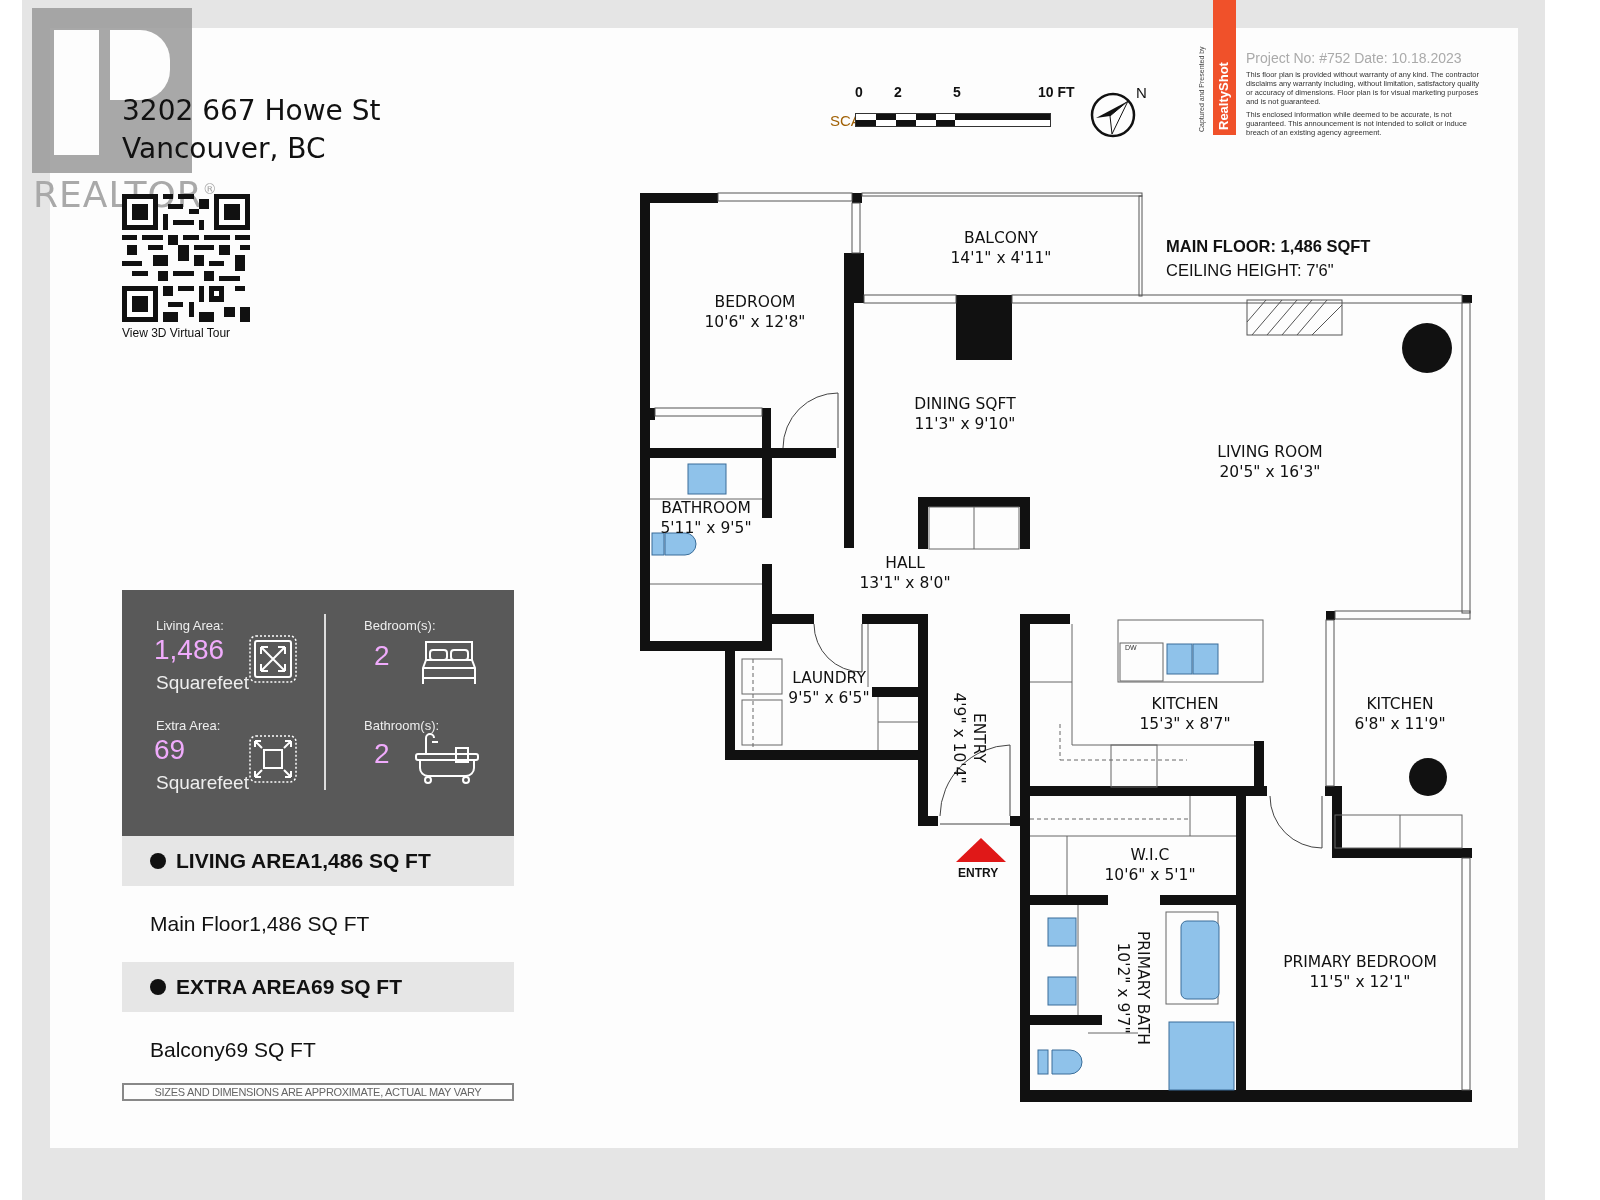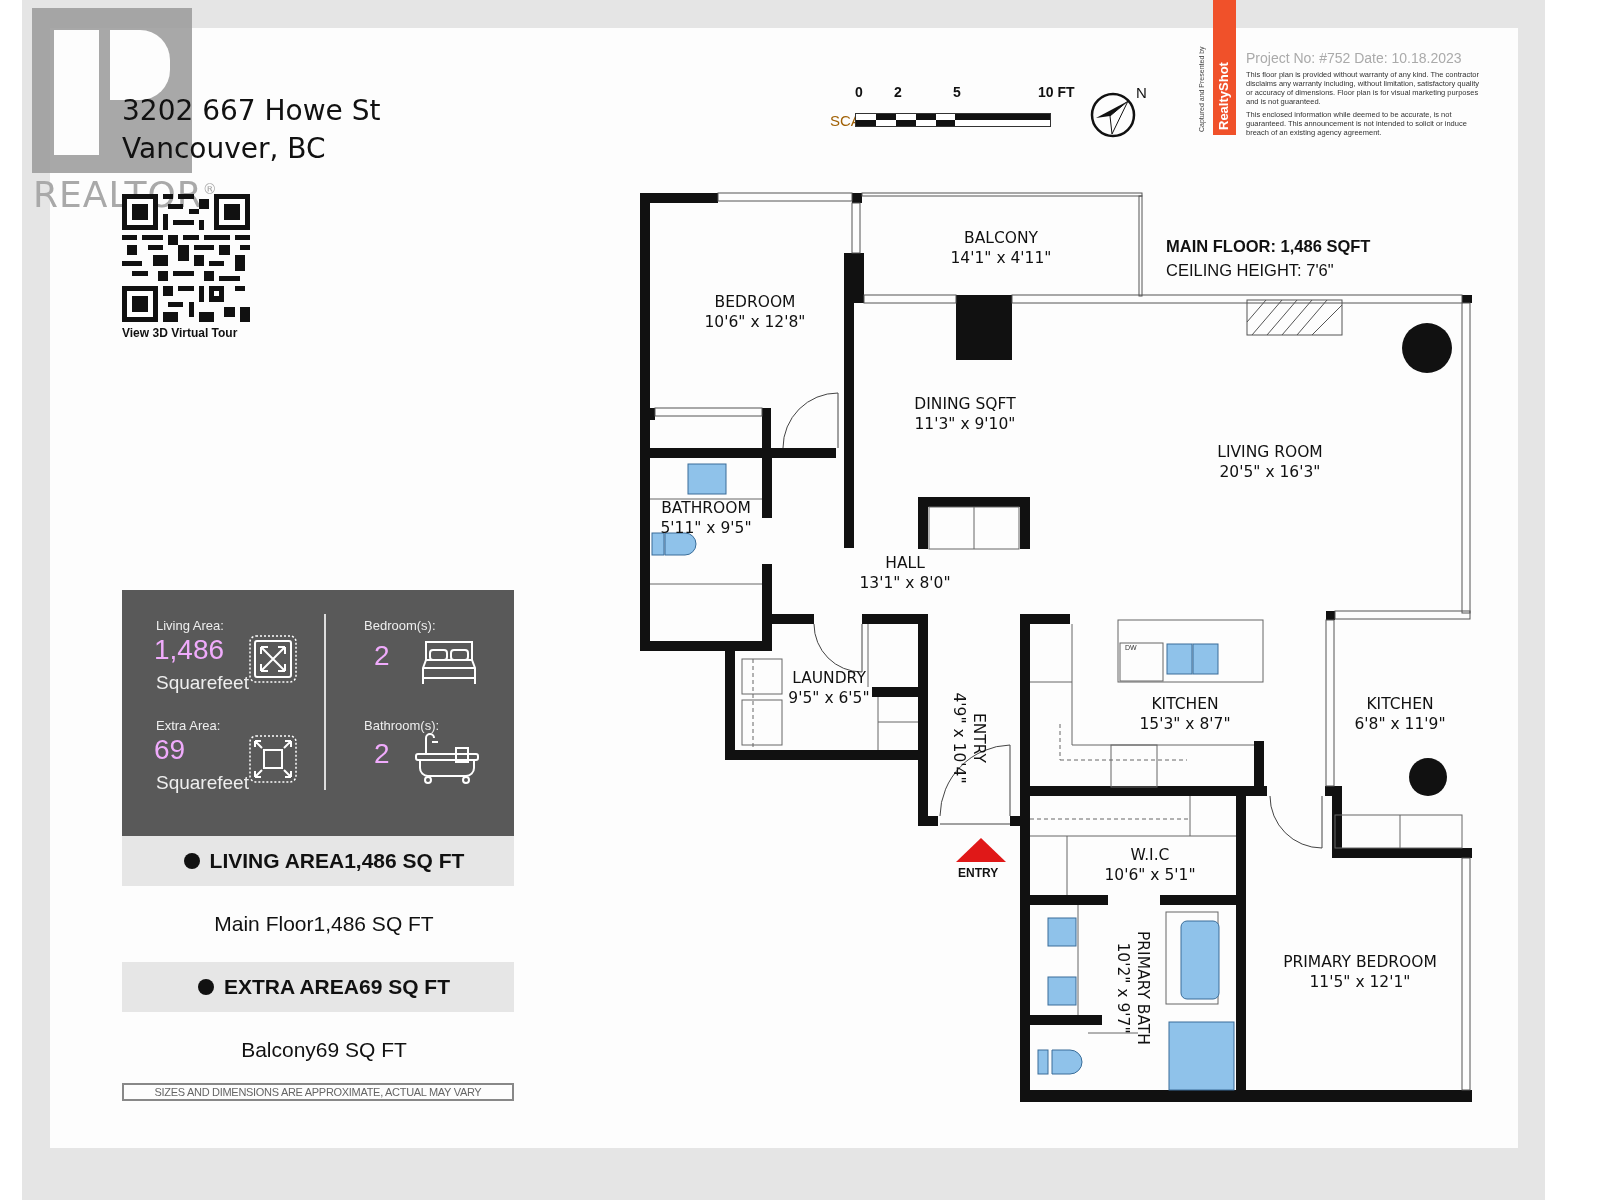--- a/index.html
+++ b/index.html
@@ -6,21 +6,21 @@
   body{width:1600px;height:1200px;position:relative;background:#ffffff;overflow:hidden;font-family:"Liberation Sans",sans-serif;}
   .frame{position:absolute;left:22px;top:0;width:1523px;height:1200px;background:#e5e5e5;}
   .panel{position:absolute;left:50px;top:28px;width:1468px;height:1120px;background:#fdfdfd;}
   
   .realtor-r{position:absolute;left:32px;top:8px;width:160px;height:165px;background:#9a9a9a;opacity:.85;}
   .realtor-r .inner{position:absolute;left:22px;top:22px;width:45px;height:125px;background:#fdfdfd;}
   .realtor-r .inner2{position:absolute;left:78px;top:22px;width:60px;height:70px;background:#fdfdfd;border-radius:0 30px 30px 0;}
   .realtor-text{position:absolute;left:33px;top:174px;font-size:36px;letter-spacing:1px;color:#a9a9a9;font-family:"DejaVu Sans",sans-serif;}
   .address{position:absolute;left:122px;top:92px;font-size:28px;line-height:38px;color:#111;font-family:"DejaVu Sans",sans-serif;}
   .qr{position:absolute;left:122px;top:194px;width:128px;height:128px;}
-  .qr-label{position:absolute;left:122px;top:326px;font-size:12px;font-weight:bold;color:#111;}
+  .qr-label{position:absolute;left:122px;top:326px;font-size:12px;font-weight:normal;color:#111;}
   
   .scale-label{position:absolute;left:786px;top:112px;font-size:15px;font-weight:normal;color:#a16207;margin-left:44px;}
   .scale-tick{position:absolute;top:84px;font-size:14px;font-weight:bold;color:#111;}
   .scalebar{position:absolute;left:855px;top:113px;width:196px;height:14px;border:1px solid #333;box-sizing:border-box;display:flex;flex-direction:column;}
   .scalebar .row{display:flex;height:50%;}
   .scalebar .c{height:100%;}
   .compass{position:absolute;left:1090px;top:92px;width:46px;height:46px;}
   .compass-n{position:absolute;left:1136px;top:84px;font-size:15px;color:#111;}
   
   .rs-bar{position:absolute;left:1213px;top:0;width:23px;height:135px;background:#f0512a;}
@@ -29,21 +29,21 @@
   .project{position:absolute;left:1246px;top:50px;font-size:14px;color:#aaa;}
   .disc{position:absolute;left:1246px;top:70px;width:240px;font-size:7.5px;line-height:9px;color:#333;}
   
   .stats{position:absolute;left:122px;top:590px;width:392px;height:268px;background:#595959;color:#fff;}
   .stats .lbl{position:absolute;font-size:13px;color:#eee;}
   .stats .val{position:absolute;font-size:28px;color:#f0abfc;}
   .stats .unit{position:absolute;font-size:19px;color:#eee;}
   .stats .divider{position:absolute;left:202px;top:24px;width:2px;height:176px;background:#ddd;}
   .stats .ico{position:absolute;}
   
-  .sum-row{position:absolute;left:122px;width:392px;height:50px;display:flex;align-items:center;justify-content:center;box-sizing:border-box;padding:0 16px 0 28px;font-size:21px;color:#111;}
+  .sum-row{position:absolute;left:122px;width:392px;height:50px;display:flex;align-items:center;justify-content:flex-start;box-sizing:border-box;padding:0 16px 0 28px;font-size:21px;color:#111;}
   .sum-row.head{background:#e6e6e6;font-weight:bold;}
   .sum-row .dot{display:inline-block;width:16px;height:16px;border-radius:50%;background:#111;margin-right:10px;vertical-align:-1px;}
   .disclaimer{position:absolute;left:122px;top:1083px;width:392px;height:18px;border:2px solid #888;box-sizing:border-box;font-size:11px;color:#666;text-align:center;line-height:14px;letter-spacing:-.3px;}
   
   .plan{position:absolute;left:0;top:0;width:1600px;height:1200px;}
   .room-label{position:absolute;text-align:center;font-size:15.5px;line-height:20px;color:#111;font-family:"DejaVu Sans",sans-serif;white-space:nowrap;}
   .rot{transform:rotate(90deg);transform-origin:center center;}
   .mf{position:absolute;left:1166px;top:234px;font-size:16.5px;line-height:24px;color:#111;}
   .entry-arrow{position:absolute;left:956px;top:838px;width:0;height:0;border-left:25px solid transparent;border-right:25px solid transparent;border-bottom:24px solid #e01818;}
   .entry-text{position:absolute;left:958px;top:866px;font-size:12px;font-weight:bold;color:#111;}

